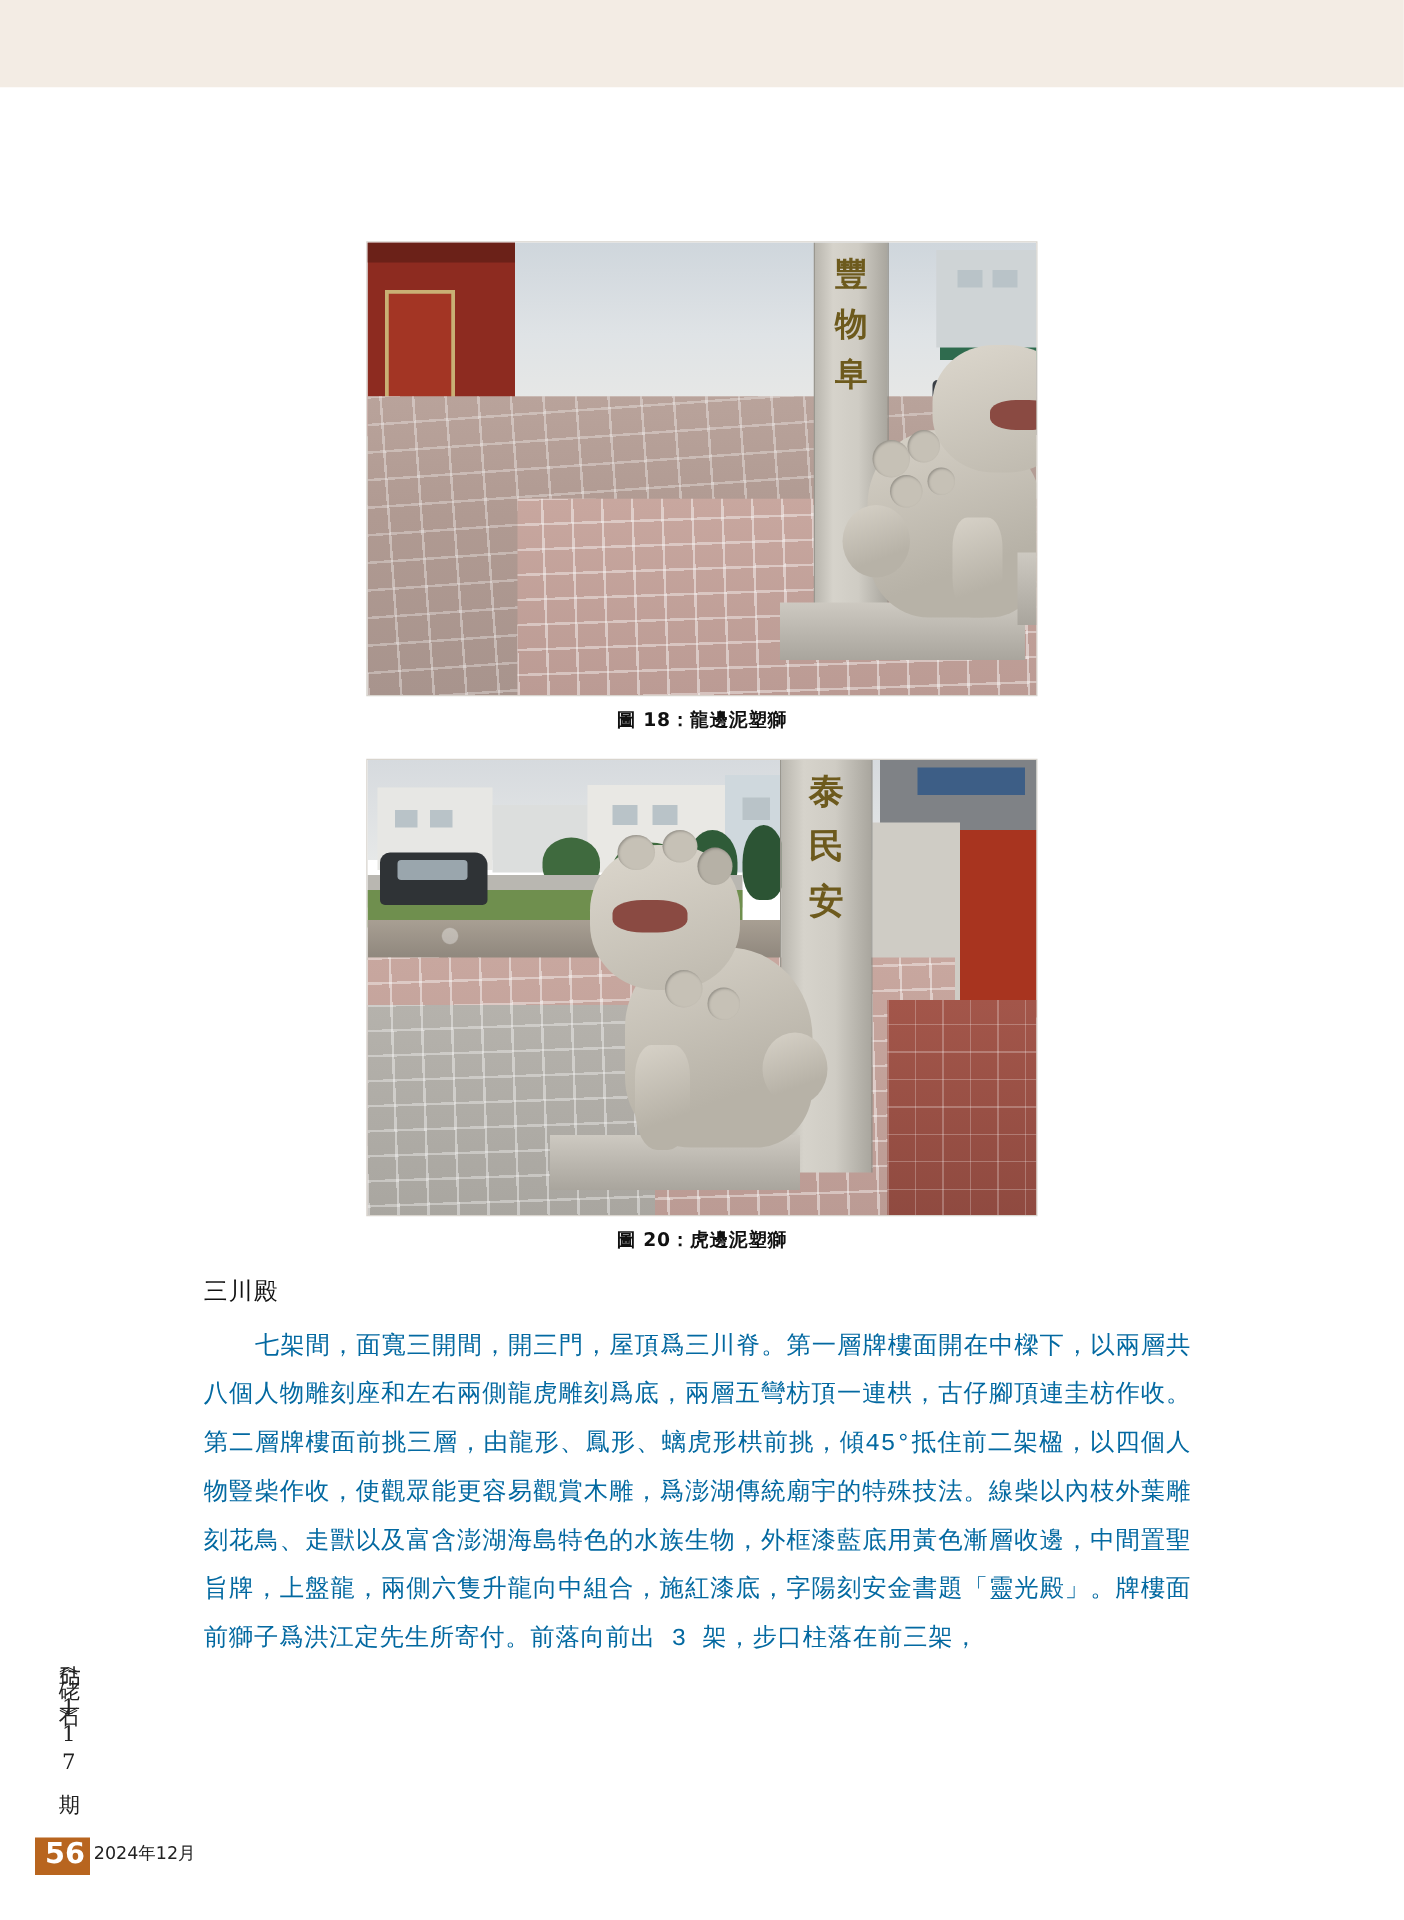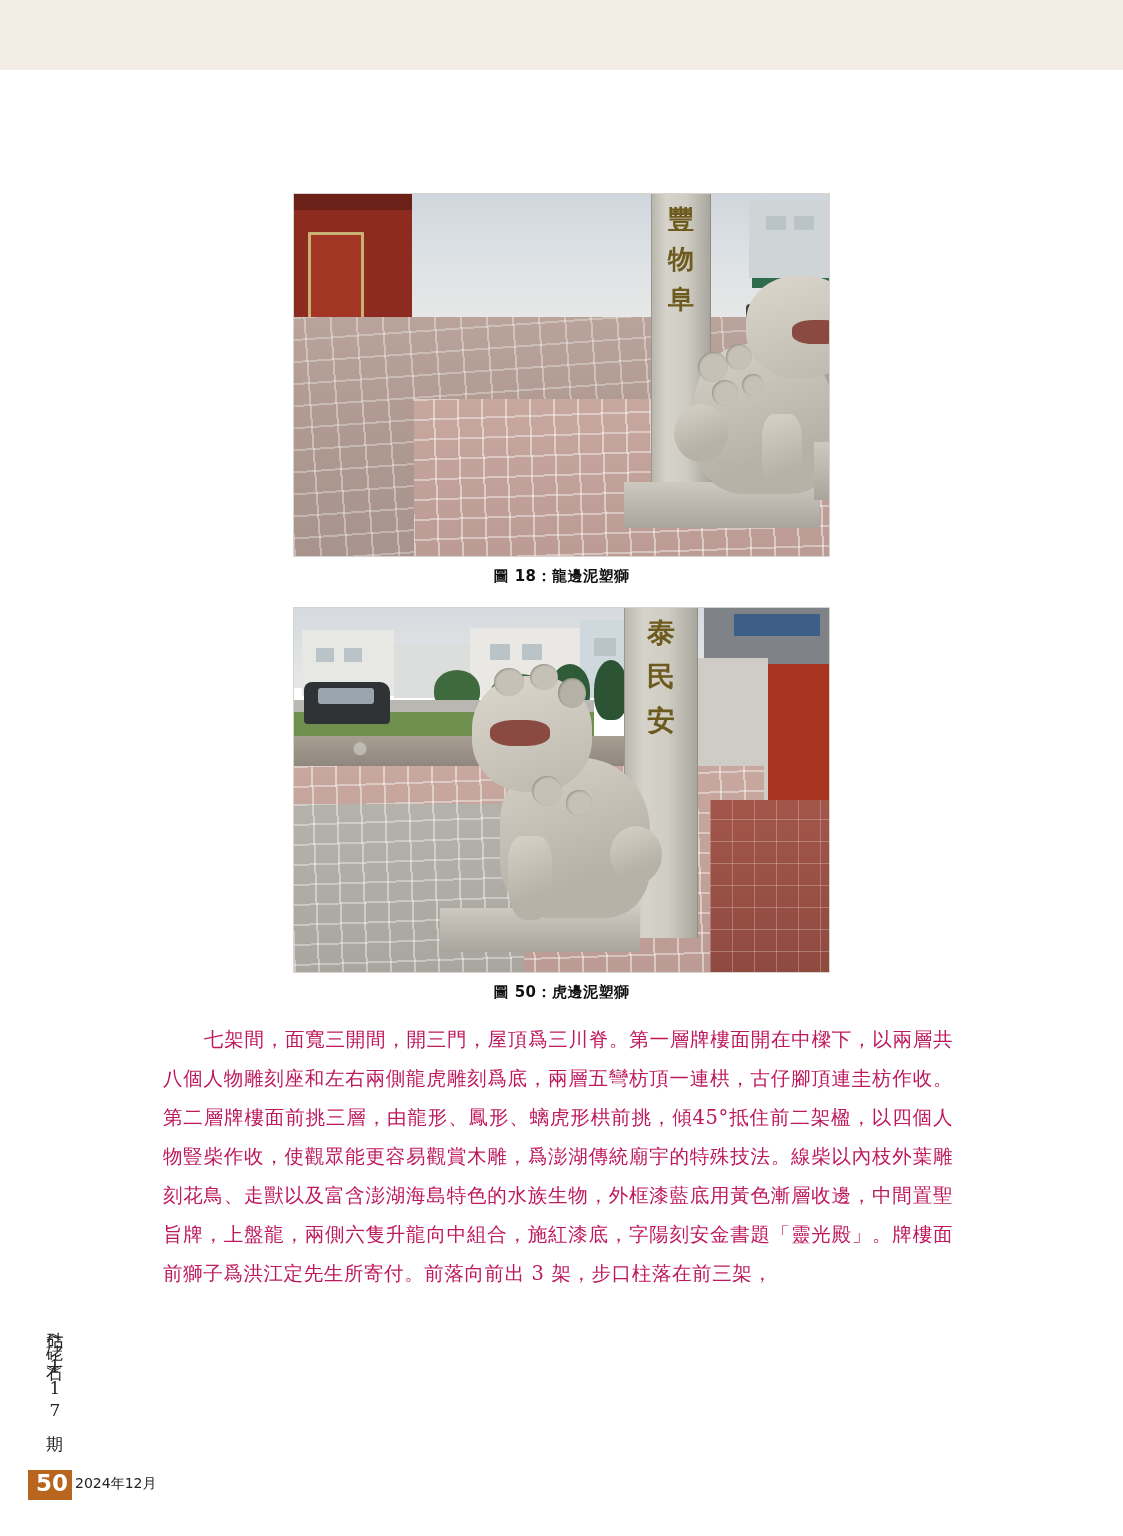--- a/index.html
+++ b/index.html
@@ -186,24 +186,25 @@
   }
   .section-head {
     font-size: 19px;
     color: #111;
     margin-bottom: 12px;
     letter-spacing: 1px;
   }
   .para {
     font-size: 19.5px;
     line-height: 39px;
-    color: #be185d;
+    color: #0369a1;
     text-align: justify;
     text-indent: 2.1em;
     letter-spacing: 0.6px;
+    font-family: Liberation Mono, monospace;
   }
 
   
   #side-label {
     position: absolute;
     left: 36px;
     bottom: 112px;
     width: 30px;
     writing-mode: vertical-rl;
     text-orientation: upright;
@@ -351,28 +352,29 @@
         <div class="lion-mouth ph" style="left:196px;top:112px;width:60px;height:26px;"></div>
         <div class="curl ph" style="left:200px;top:60px;width:30px;height:28px;"></div>
         <div class="curl ph" style="left:236px;top:56px;width:28px;height:26px;"></div>
         <div class="curl ph" style="left:264px;top:70px;width:28px;height:30px;background:#b6b1a6;"></div>
         <div class="curl ph" style="left:238px;top:168px;width:30px;height:30px;"></div>
         <div class="curl ph" style="left:272px;top:182px;width:26px;height:26px;"></div>
         <div class="lion-body ph" style="left:316px;top:218px;width:52px;height:58px;border-radius:50%;"></div>
         <div class="lion-body ph" style="left:214px;top:228px;width:44px;height:84px;border-radius:30% 30% 40% 40%;"></div>
       </div>
     </div>
-    <div class="figure-caption">圖 50：虎邊泥塑獅</div>
+    <div class="figure-caption">圖 20：虎邊泥塑獅</div>
   </div>
 
   <div id="body-text">
+    <div class="section-head">三川殿</div>
     <div class="para">七架間，面寬三開間，開三門，屋頂爲三川脊。第一層牌樓面開在中樑下，以兩層共八個人物雕刻座和左右兩側龍虎雕刻爲底，兩層五彎枋頂一連栱，古仔腳頂連圭枋作收。第二層牌樓面前挑三層，由龍形、鳳形、螭虎形栱前挑，傾45°抵住前二架楹，以四個人物豎柴作收，使觀眾能更容易觀賞木雕，爲澎湖傳統廟宇的特殊技法。線柴以內枝外葉雕刻花鳥、走獸以及富含澎湖海島特色的水族生物，外框漆藍底用黃色漸層收邊，中間置聖旨牌，上盤龍，兩側六隻升龍向中組合，施紅漆底，字陽刻安金書題「靈光殿」。牌樓面前獅子爲洪江定先生所寄付。前落向前出 3 架，步口柱落在前三架，</div>
   </div>
 
   <div id="side-label">《硓𥑮石》117期</div>
 
   <div id="footer-swatch"></div>
   <div id="footer">
-    <div id="footer-page">50</div>
+    <div id="footer-page">56</div>
     <div id="footer-date">2024年12月</div>
   </div>
 
 </div>
 
 </body></html>

